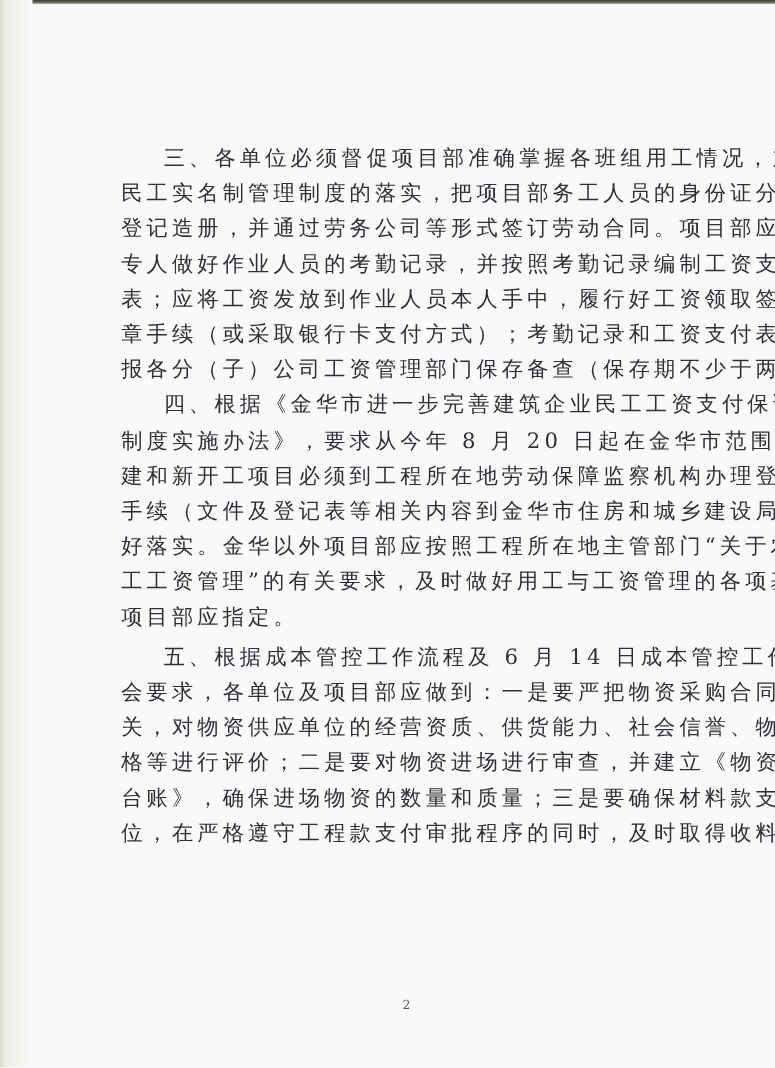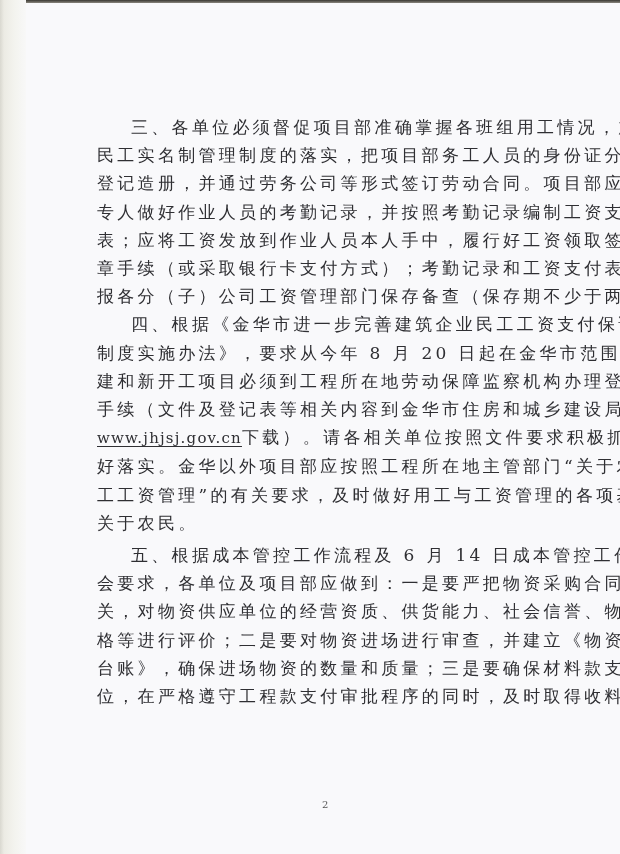--- a/index.html
+++ b/index.html
@@ -97,24 +97,23 @@
       <span class="line">表；应将工资发放到作业人员本人手中，履行好工资领取签字盖</span>
       <span class="line">章手续（或采取银行卡支付方式）；考勤记录和工资支付表必须</span>
       <span class="line">报各分（子）公司工资管理部门保存备查（保存期不少于两年）。</span>
     </p>
 
     <p class="para p4">
       <span class="line indent">四、根据《金华市进一步完善建筑企业民工工资支付保证金</span>
       <span class="line">制度实施办法》，要求从今年 8 月 20 日起在金华市范围内的在</span>
       <span class="line">建和新开工项目必须到工程所在地劳动保障监察机构办理登记</span>
       <span class="line">手续（文件及登记表等相关内容到金华市住房和城乡建设局网站</span>
-      <span class="line"><span class="url">www.jhjsj.gov.cn</span><span>下载）。请各相关单位按照文件要求积极抓</span></span>
       <span class="line">好落实。金华以外项目部应按照工程所在地主管部门“关于农民</span>
       <span class="line">工工资管理”的有关要求，及时做好用工与工资管理的各项基础</span>
-      <span class="line last">关于农民。</span>
+      <span class="line last">项目部应指定。</span>
     </p>
 
     <p class="para p5">
       <span class="line indent">五、根据成本管控工作流程及 6 月 14 日成本管控工作交底</span>
       <span class="line">会要求，各单位及项目部应做到：一是要严把物资采购合同签订</span>
       <span class="line">关，对物资供应单位的经营资质、供货能力、社会信誉、物资价</span>
       <span class="line">格等进行评价；二是要对物资进场进行审查，并建立《物资进场</span>
       <span class="line">台账》，确保进场物资的数量和质量；三是要确保材料款支付到</span>
       <span class="line">位，在严格遵守工程款支付审批程序的同时，及时取得收料单、</span>
     </p>

